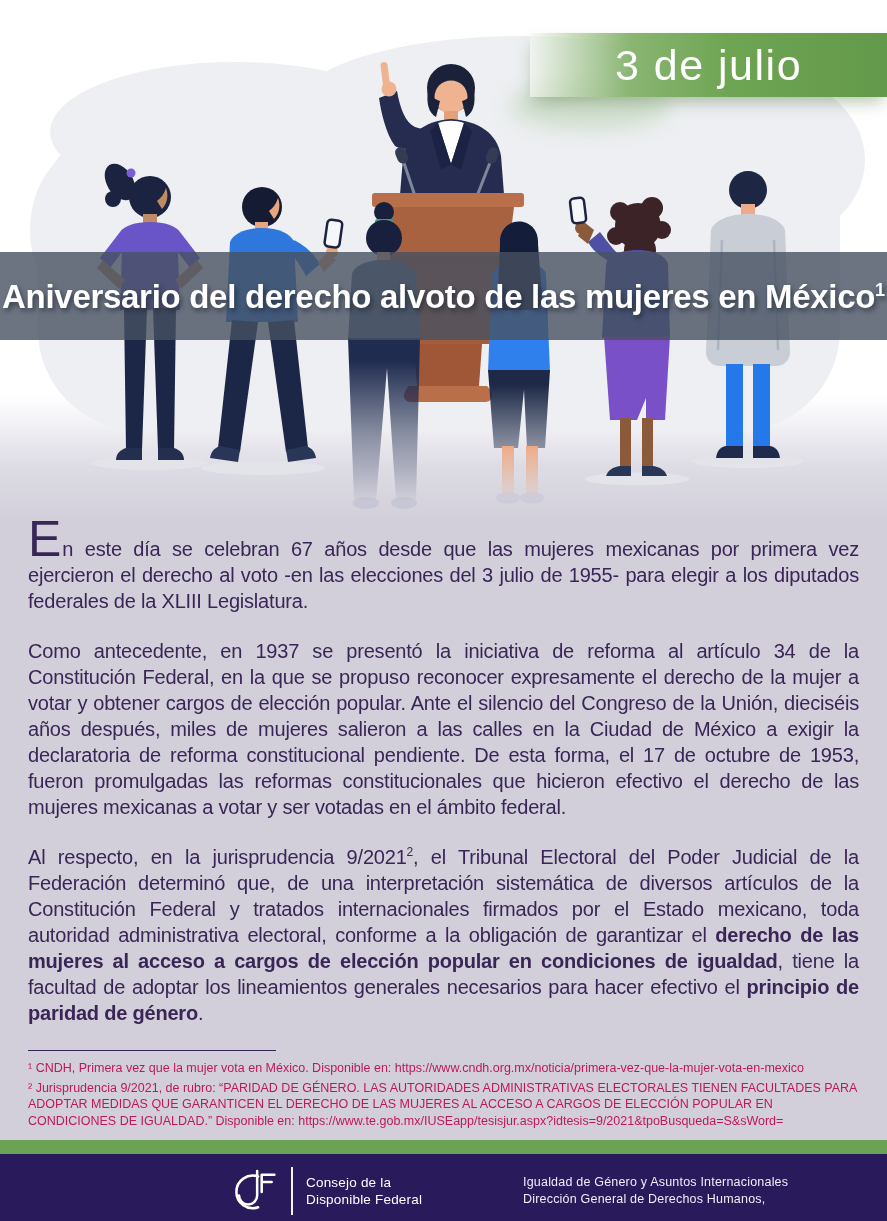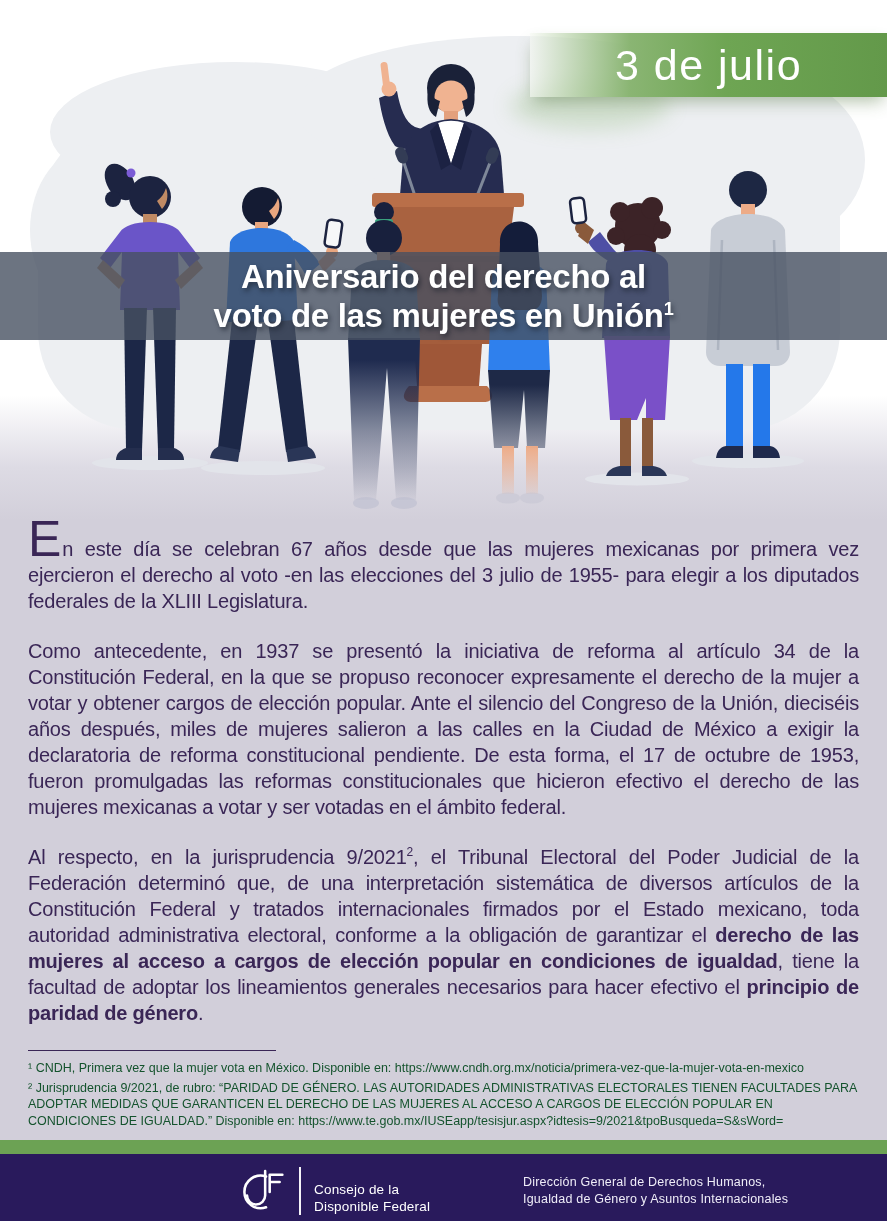--- a/index.html
+++ b/index.html
@@ -20,21 +20,21 @@
     background:linear-gradient(90deg, rgba(243,247,239,0.55) 0%, #8ab573 28%, #6ea553 55%, #63994a 100%);
     display:flex; align-items:center; justify-content:center;
     box-shadow:0 8px 16px -4px rgba(80,115,60,0.45);
   }
   .date-banner span {
     color:#ffffff; font-size:43px; font-weight:300; letter-spacing:1.5px; line-height:1;
   }
   .title-band {
     position:absolute; top:252px; left:0; right:0; height:88px;
     background:rgba(71,81,98,0.80);
-    display:flex; flex-direction:column; align-items:center; justify-content:center;
+    display:flex; flex-direction:row; align-items:center; justify-content:center;
   }
   .title-band .line {
     color:#ffffff; font-size:33px; font-weight:800; line-height:39px;
     letter-spacing:-0.3px; text-shadow:2px 3px 5px rgba(22,28,40,0.6);
     white-space:nowrap;
   }
   .title-band sup { font-size:55%; vertical-align:super; line-height:0; }
   
   .content {
     flex:1 1 auto; padding:16px 28px 8px 28px;
@@ -45,28 +45,28 @@
   .dropcap {
     font-size:50px; line-height:0; letter-spacing:-1px;
     margin-right:2px; font-weight:400;
   }
   .content strong { font-weight:700; }
   .supsm { font-size:60%; vertical-align:super; line-height:0; }
   .footnotes { margin-top:6px; text-align:left; }
   .fn-rule { width:248px; border-top:1.5px solid #3a2656; margin:0 0 9px 0; }
   .footnotes p.fn {
     margin:0 0 3px 0; font-size:12.5px; line-height:16.5px; letter-spacing:0;
-    color:#14532d; text-align:left;
+    color:#be185d; text-align:left;
   }
   
   .footer-green { flex:0 0 auto; height:14px; background:#6ca254; }
   .footer-navy { flex:0 0 auto; height:74px; background:#291a5c; position:relative; color:#fff; }
   .brand {
-    position:absolute; left:228px; top:50%; transform:translateY(-50%);
-    display:flex; align-items:flex-end; gap:13px;
+    position:absolute; left:220px; top:50%; transform:translateY(-50%);
+    display:flex; align-items:center; gap:13px;
   }
   .brand .divider { width:2px; height:48px; background:#ffffff; opacity:0.95; }
   .org-name { font-size:13.5px; line-height:17px; letter-spacing:0.2px; }
   .dept {
     position:absolute; left:523px; top:50%; transform:translateY(-50%);
     font-size:12.5px; line-height:17px; color:#efedf8; letter-spacing:0.2px;
   }
 </style>
 </head>
 <body>
@@ -229,21 +229,21 @@
         <ellipse cx="532" cy="498" rx="12" ry="5.5" fill="#c3c3d2" opacity="0.5"></ellipse>
       </g>
     </svg>
 
     <div class="date-banner">
       <span>3 de julio</span>
     </div>
 
     <div class="title-band">
       <div class="line">Aniversario del derecho al</div>
-      <div class="line"><span>voto de las mujeres en Unión</span><sup>1</sup></div>
+      <div class="line"><span>voto de las mujeres en México</span><sup>1</sup></div>
     </div>
   </div>
 
   <main class="content">
     <p><span class="dropcap">E</span><span>n este día se celebran 67 años desde que las mujeres mexicanas por primera vez ejercieron el derecho al voto -en las elecciones del 3 julio de 1955- para elegir a los diputados federales de la XLIII Legislatura.</span></p>
 
     <p>Como antecedente, en 1937 se presentó la iniciativa de reforma al artículo 34 de la Constitución Federal, en la que se propuso reconocer expresamente el derecho de la mujer a votar y obtener cargos de elección popular. Ante el silencio del Congreso de la Unión, dieciséis años después, miles de mujeres salieron a las calles en la Ciudad de México a exigir la declaratoria de reforma constitucional pendiente. De esta forma, el 17 de octubre de 1953, fueron promulgadas las reformas constitucionales que hicieron efectivo el derecho de las mujeres mexicanas a votar y ser votadas en el ámbito federal.</p>
 
     <p><span>Al respecto, en la jurisprudencia 9/2021</span><sup class="supsm">2</sup><span>, el Tribunal Electoral del Poder Judicial de la Federación determinó que, de una interpretación sistemática de diversos artículos de la Constitución Federal y tratados internacionales firmados por el Estado mexicano, toda autoridad administrativa electoral, conforme a la obligación de garantizar el </span><strong>derecho de las mujeres al acceso a cargos de elección popular en condiciones de igualdad</strong><span>, tiene la facultad de adoptar los lineamientos generales necesarios para hacer efectivo el </span><strong>principio de paridad de género</strong><span>.</span></p>
 
@@ -262,18 +262,18 @@
         <path d="M41,4 L41,31 A10,10 0 0 1 21,31" fill="none" stroke="#ffffff" stroke-width="2.8" stroke-linecap="round"></path>
         <path d="M46,8 L60,8 M46,8 L46,27 M46,16 L57,16" fill="none" stroke="#ffffff" stroke-width="2.8" stroke-linecap="round"></path>
       </svg>
       <div class="divider"></div>
       <div class="org-name">
         <div>Consejo de la</div>
         <div>Disponible Federal</div>
       </div>
     </div>
     <div class="dept">
+      <div>Igualdad de Género y Asuntos Internacionales</div>
       <div>Dirección General de Derechos Humanos,</div>
-      <div>Igualdad de Género y Asuntos Internacionales</div>
     </div>
   </div>
 
 </div>
 
 </body></html>

